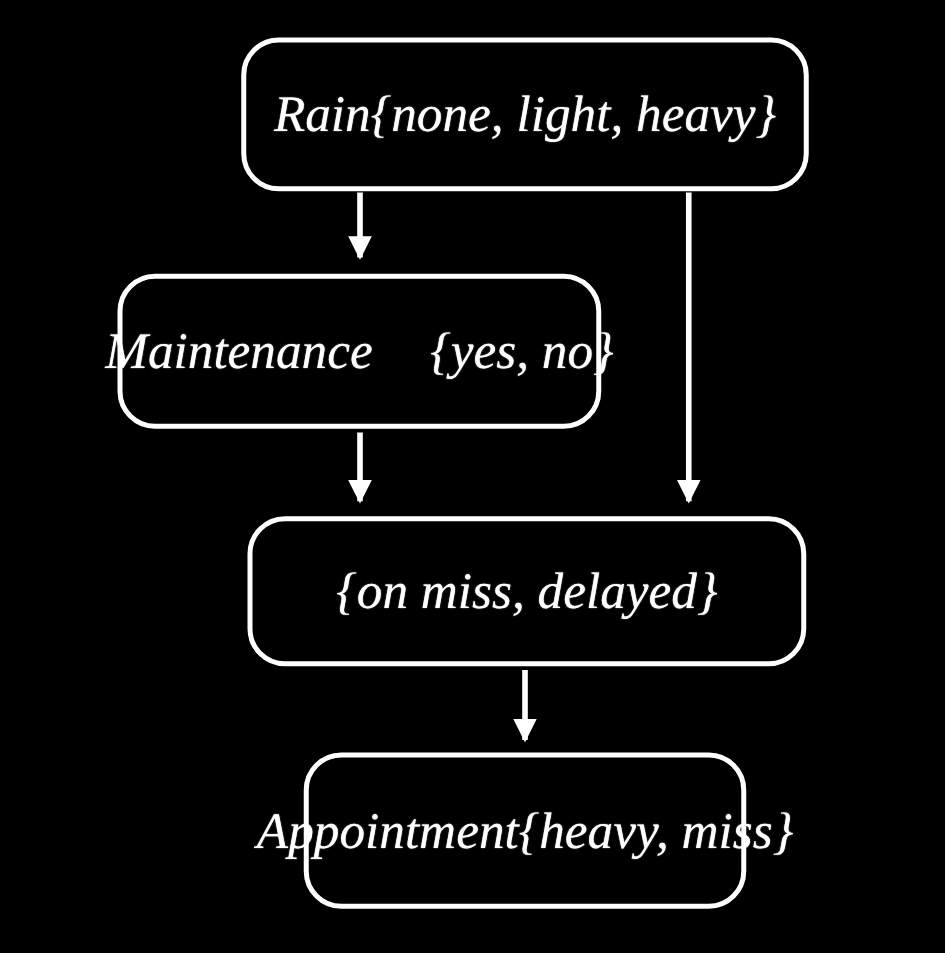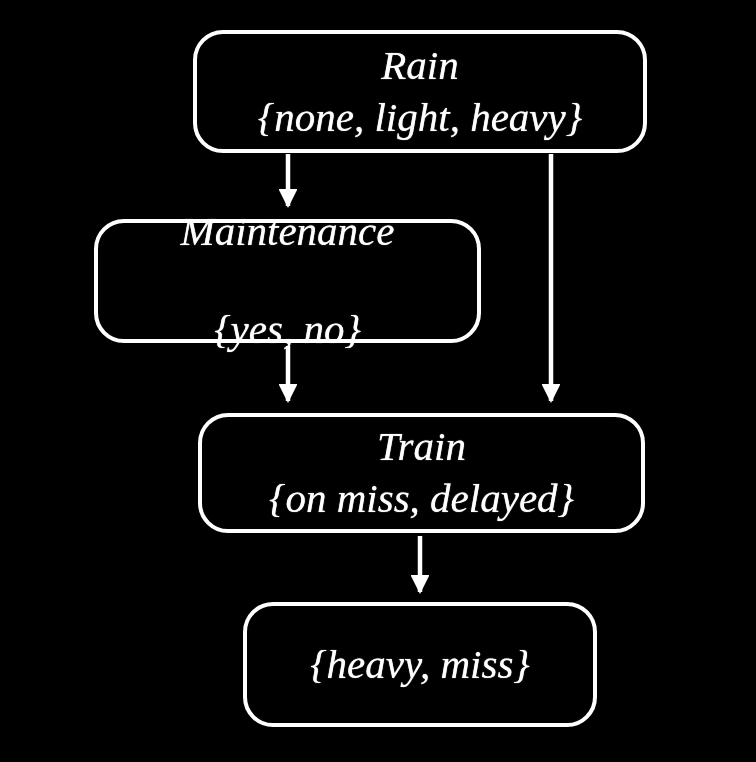--- a/index.html
+++ b/index.html
@@ -22,21 +22,20 @@
     width: 756px;
     height: 762px;
   }
   .node {
     position: absolute;
     box-sizing: border-box;
     border: 4px solid #ffffff;
     border-radius: 30px;
     background: #000000;
     display: flex;
-    flex-direction: column;
     align-items: center;
     justify-content: center;
     text-align: center;
     color: #ffffff;
     font-style: italic;
     font-size: 41px;
     line-height: 1.26;
     text-shadow: 0 0 1px rgba(255,255,255,0.85);
   }
   .node .node-label,
@@ -69,21 +68,21 @@
     <span class="node-label">Rain</span>
     <span class="node-domain">{none, light, heavy}</span>
   </div>
 
   <div class="node" id="node-maintenance">
     <span class="node-label">Maintenance</span>
     <span class="node-domain">{yes, no}</span>
   </div>
 
   <div class="node" id="node-train">
-    <span class="node-label">Train</span>
     <span class="node-domain">{on miss, delayed}</span>
   </div>
 
   <div class="node" id="node-appointment">
+    <span class="node-label">Appointment</span>
     <span class="node-domain">{heavy, miss}</span>
   </div>
 
 </div>
 
 </body></html>

